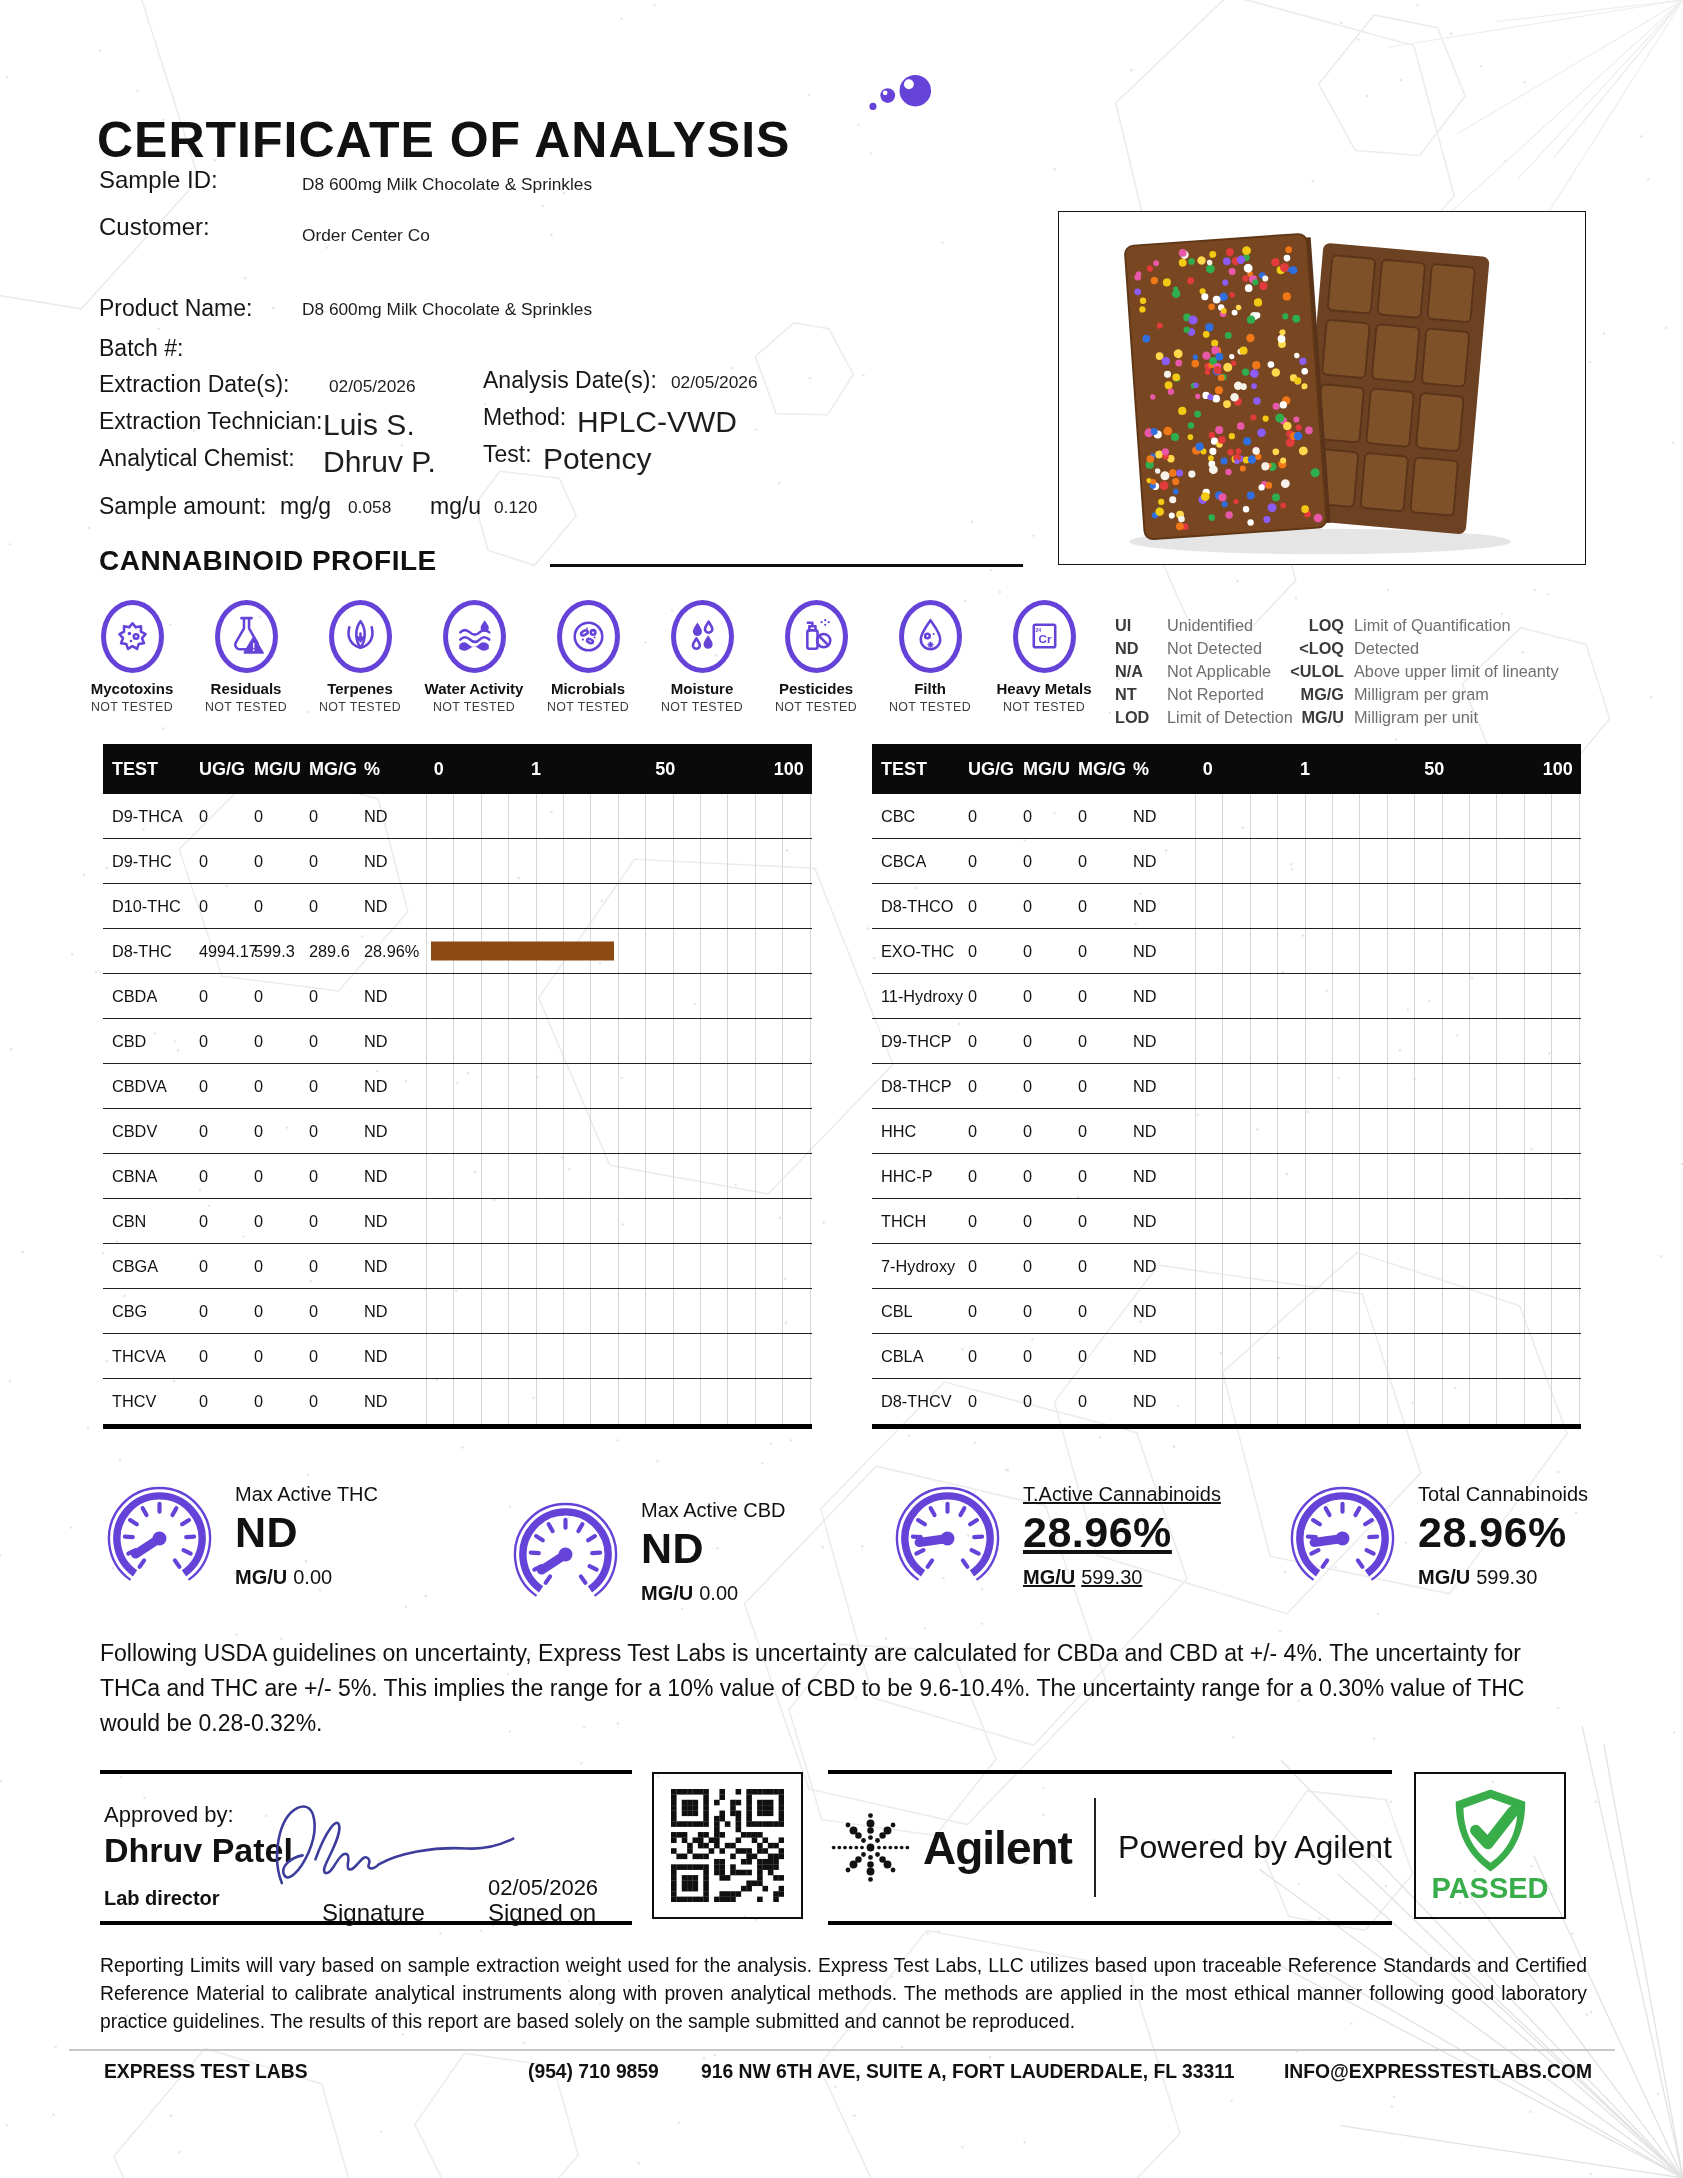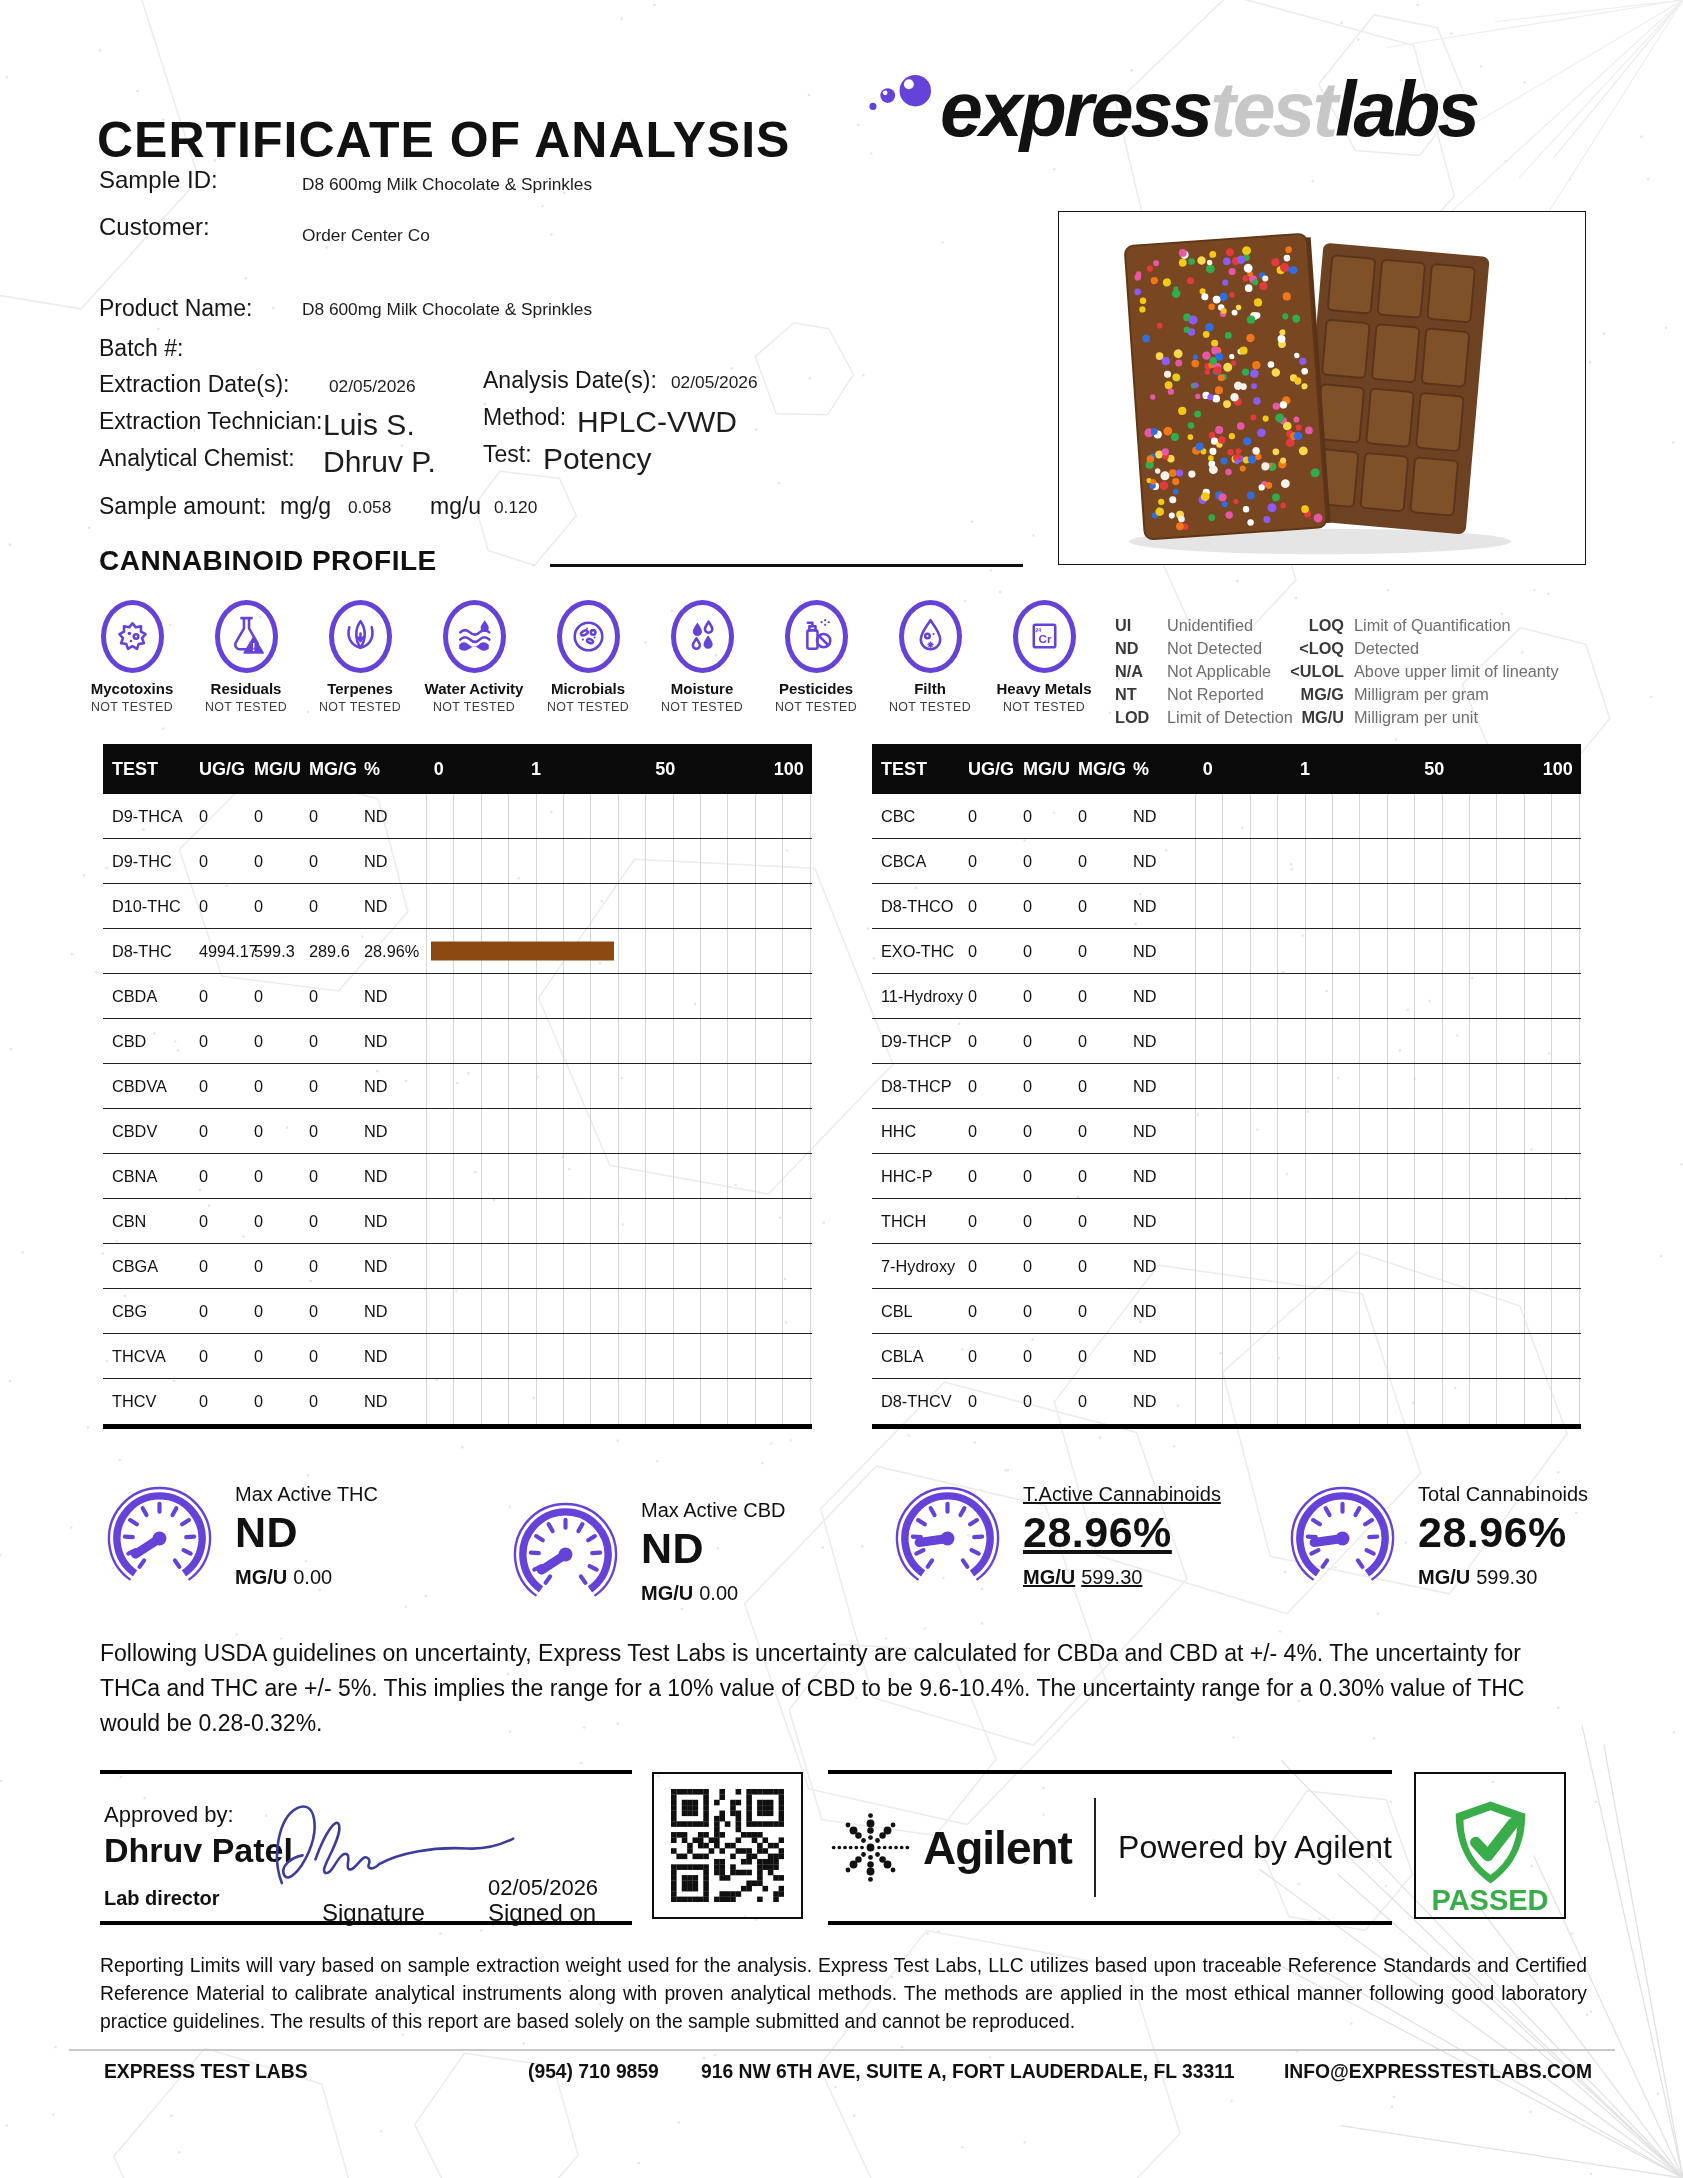--- a/index.html
+++ b/index.html
@@ -64,21 +64,21 @@
   .ap-title{position:absolute;left:4px;top:113px;font-size:20px;font-weight:800}
   .signature{position:absolute;left:166px;top:26px}
   .ap-sig-label{position:absolute;left:222px;top:125px;font-size:24px}
   .ap-date{position:absolute;left:388px;top:101px;font-size:22px}
   .ap-signed-on{position:absolute;left:388px;top:125px;font-size:24px}
   .qr-box{left:652px;top:1772px;width:151px;height:147px;border:2.5px solid #0d0d0d;display:flex;align-items:center;justify-content:center}
   .agilent{left:828px;top:1770px;width:564px;height:155px;border-top:4.5px solid #000;border-bottom:4.5px solid #000;display:flex;align-items:center}
   .ag-brand{font-size:46px;font-weight:700;letter-spacing:-1px;margin-left:10px;color:#121212}
   .ag-divider{width:2.5px;height:99px;background:#222;margin:0 22px}
   .ag-tag{font-size:32px;color:#121212;white-space:nowrap}
-  .passed-box{left:1414px;top:1772px;width:152px;height:147px;border:2.5px solid #0d0d0d;display:flex;flex-direction:column;align-items:center;justify-content:flex-end}
+  .passed-box{left:1414px;top:1772px;width:152px;height:147px;border:2.5px solid #0d0d0d;display:flex;flex-direction:column;align-items:center;justify-content:center}
   .passed-label{font-size:29px;font-weight:800;color:var(--green);letter-spacing:0;margin-top:-2px}
   
   .footer-rule{left:69px;top:2049px;width:1546px;height:1.5px;background:#c9c9c9}
   .fitem{font-size:19.3px;font-weight:700;white-space:nowrap}
 </style>
 </head>
 <body>
 
 <svg class="bg" id="bg-pattern" viewBox="0 0 1700 2200" width="1683" height="2178">
     <polygon points="201,181 82,312 -95,283 -164,105 -59,-32 142,-4" fill="none" stroke="#ececec" stroke-width="1.6"></polygon>
@@ -464,21 +464,20 @@
 <h1 class="abs title">CERTIFICATE OF ANALYSIS</h1>
 
 <div class="abs logo">
   <svg width="77" height="63" viewBox="0 0 78 64">
     <circle cx="10" cy="38" r="3.6" fill="var(--purple)"></circle>
     <circle cx="25" cy="27" r="7.5" fill="var(--purple)"></circle>
       <circle cx="22.4" cy="24.2" r="2.4" fill="#fff"></circle>
     <circle cx="53" cy="22" r="16" fill="var(--purple)"></circle>
       <circle cx="46.5" cy="15.5" r="5" fill="#fff"></circle>
   </svg>
-  <div class="logo-text"><span class="lg-express">express</span><span class="lg-test">test</span><span class="lg-labs">labs</span></div>
 </div>
 
 <div class="abs lbl big" style="left:99px;top:166px">Sample ID:</div>
 <div class="abs val" style="left:302px;top:174px">D8 600mg Milk Chocolate &amp; Sprinkles</div>
 <div class="abs lbl big" style="left:99px;top:213px">Customer:</div>
 <div class="abs val" style="left:302px;top:225px">Order Center Co</div>
 <div class="abs lbl" style="left:99px;top:295px">Product Name:</div>
 <div class="abs val" style="left:302px;top:299px">D8 600mg Milk Chocolate &amp; Sprinkles</div>
 <div class="abs lbl" style="left:99px;top:335px">Batch #:</div>
 <div class="abs val" style="left:302px;top:339px"></div>

